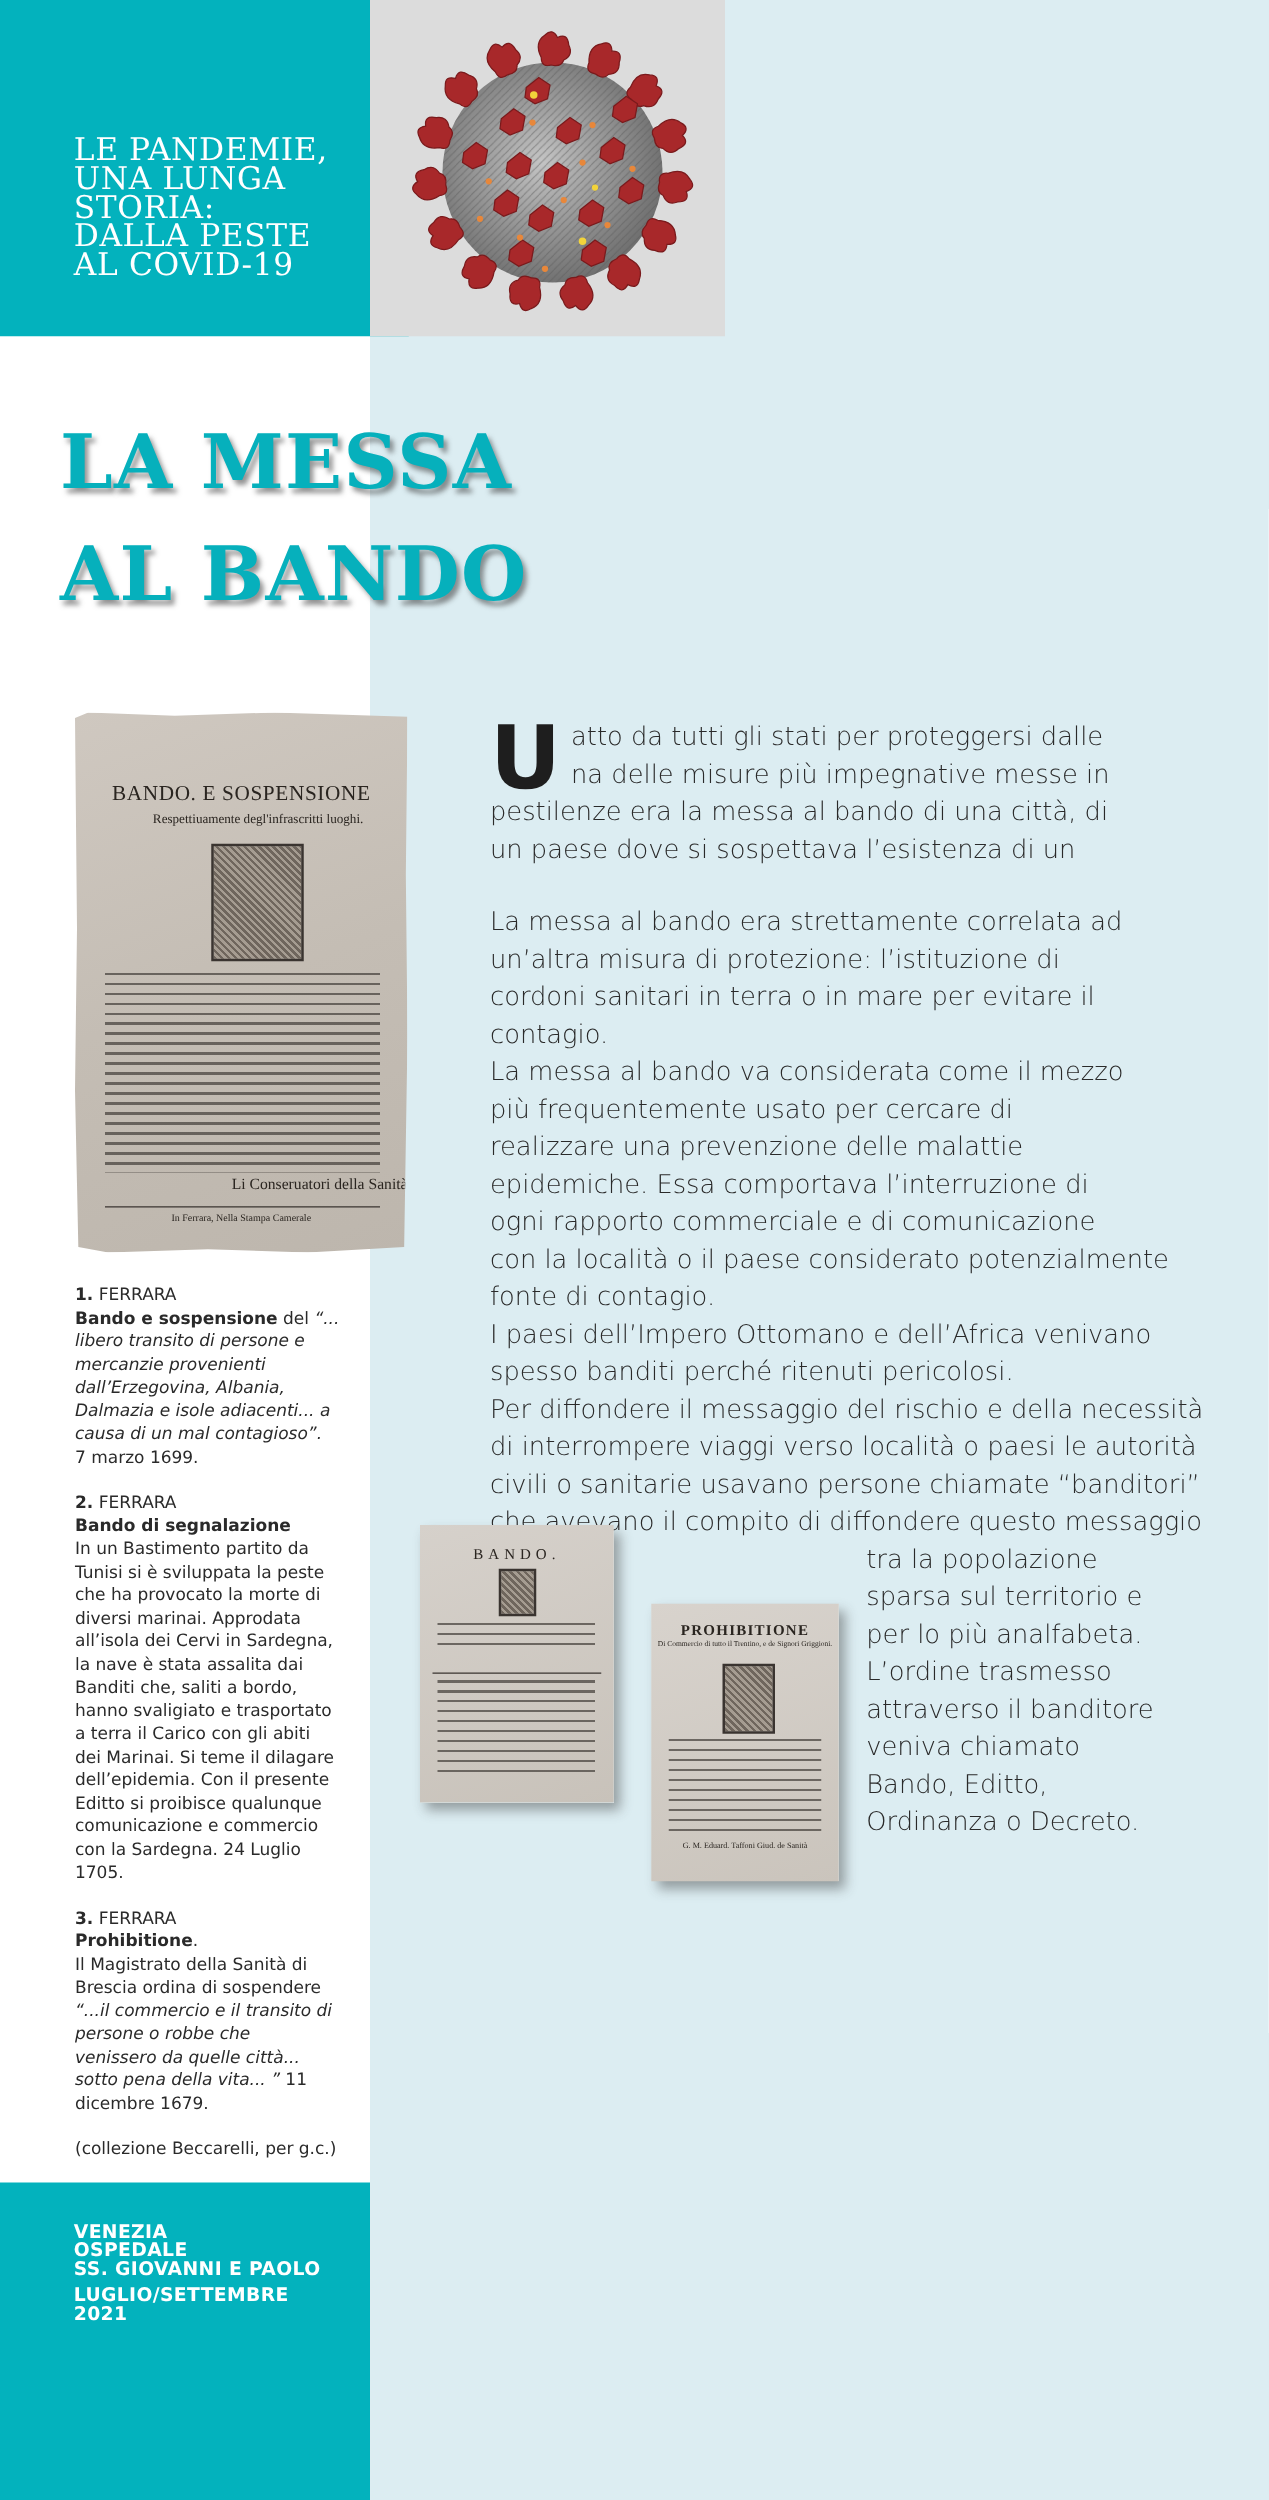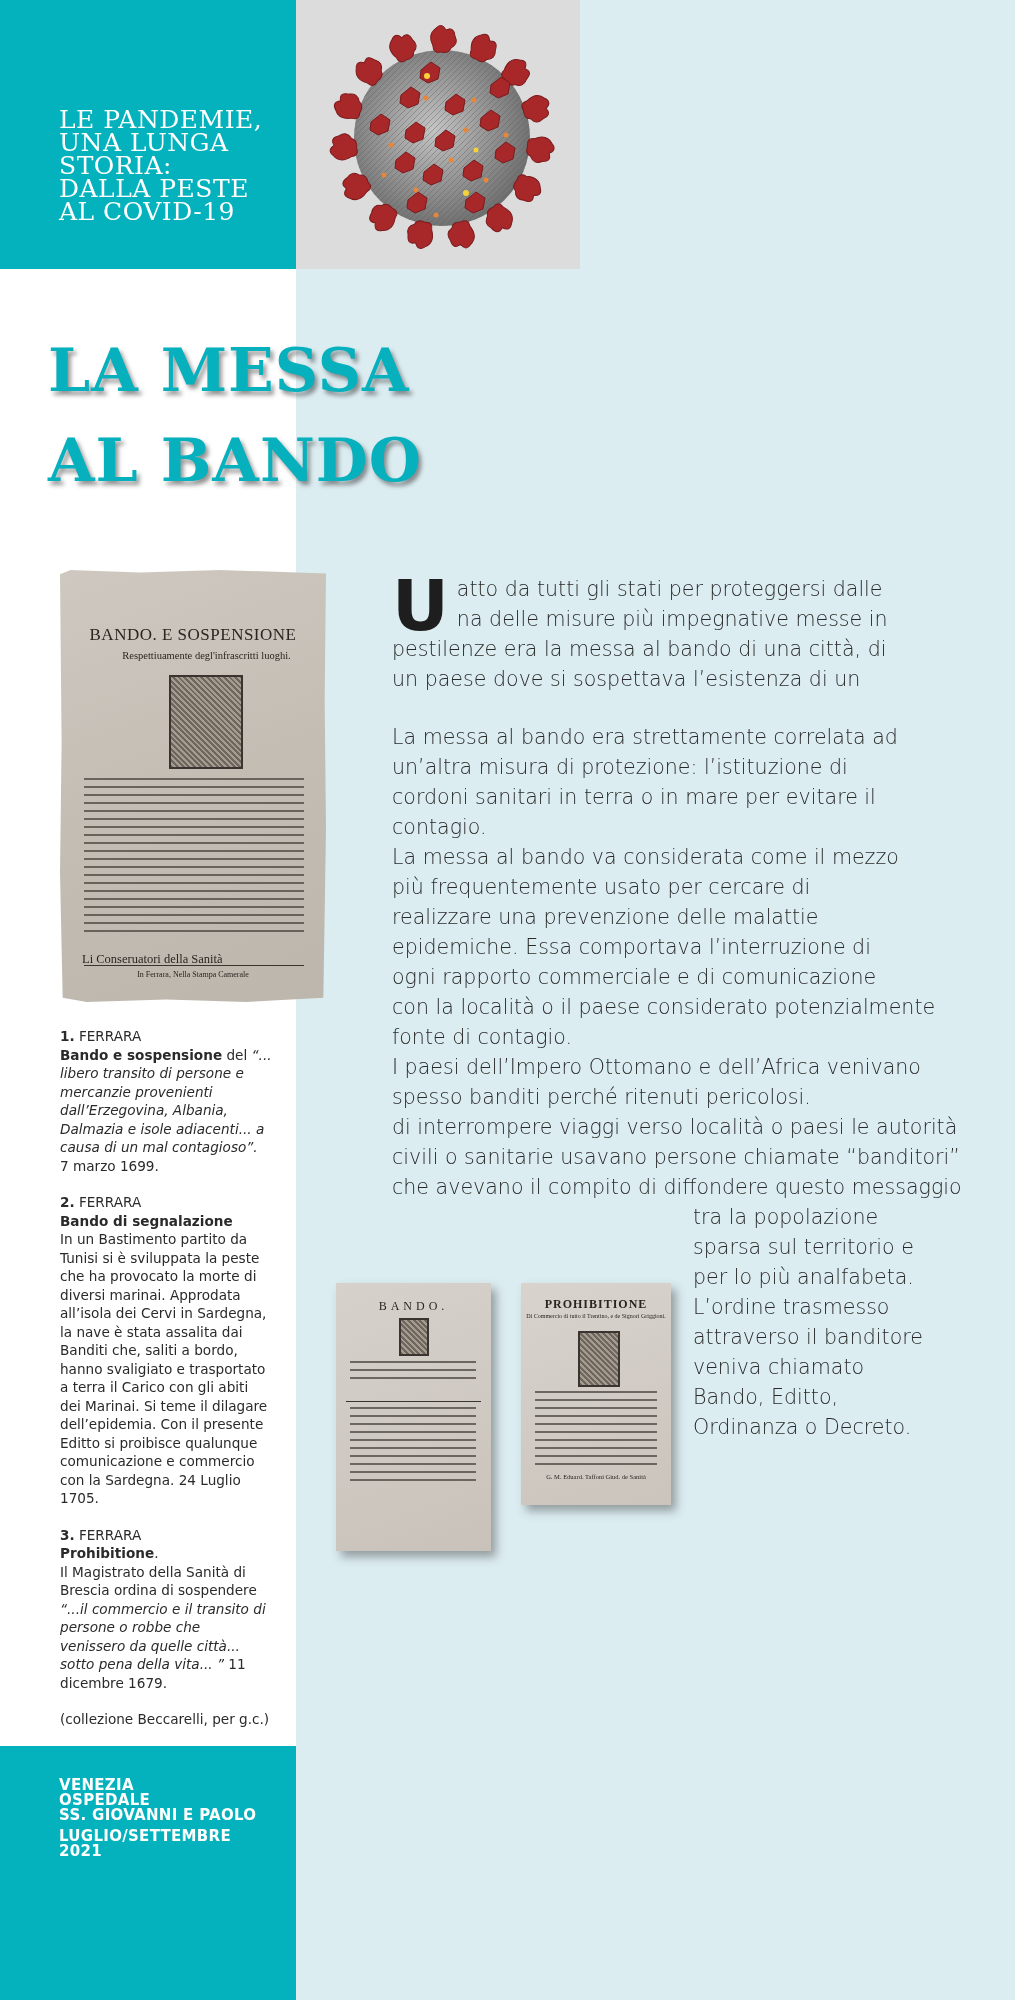--- a/index.html
+++ b/index.html
@@ -48,21 +48,21 @@
       position: absolute; border: 2px solid #3a3430; background:
         repeating-linear-gradient(45deg, #6f665d 0 2px, #a59c91 2px 4px);
     }
     .doc1 .woodcut { left: 109px; top: 105px; width: 70px; height: 90px; }
     .doc-lines {
       position: absolute; background:
         repeating-linear-gradient(180deg, #4a4540 0 2px, transparent 2px 8px);
       opacity: 0.75;
     }
     .doc1 .doc-lines { left: 24px; top: 208px; width: 220px; height: 160px; }
-    .doc1 .d-foot { top: 382px; font-size: 12.5px; text-align: left; left: 22px; }
+    .doc1 .d-foot { top: 370px; font-size: 12.5px; text-align: right; left: 22px; }
     .doc1 .d-rule { position: absolute; left: 24px; right: 22px; top: 395px; border-top: 1.5px solid #3a3430; }
     .doc1 .d-print { top: 400px; font-size: 8px; }
     .dropcap {
       float: left; font-family: "DejaVu Sans", sans-serif; font-weight: bold;
       font-size: 70px; line-height: 56px; margin: 4px 8px 0 0; color: #1e1e1e;
     }
     .body-text {
       position: absolute; left: 392px; top: 574px; width: 570px;
       font-family: "DejaVu Sans", sans-serif; font-size: 20.6px; line-height: 30px;
       color: #2a2a2a; font-weight: 300;
@@ -74,21 +74,21 @@
     .caption-col {
       position: absolute; left: 60px; top: 1027px; width: 230px;
       font-family: "DejaVu Sans", sans-serif; font-size: 13.6px; line-height: 18.5px;
       color: #2a2a2a;
     }
     .caption-col .cap { margin-bottom: 18px; }
     .caption-col b { font-weight: bold; }
     .caption-col i { font-style: italic; }
     .caption-col .l { display: block; white-space: nowrap; }
     .doc2 {
-      position: absolute; left: 336px; top: 1283px; width: 155px; height: 268px;
+      position: absolute; left: 336px; top: 1220px; width: 155px; height: 222px;
       background: linear-gradient(160deg, #d6d1cb, #c8c2ba);
       box-shadow: 5px 6px 9px rgba(60,60,60,0.45);
     }
     .doc3 {
       position: absolute; left: 521px; top: 1283px; width: 150px; height: 222px;
       background: linear-gradient(160deg, #d8d3cd, #cac4bc);
       box-shadow: 5px 6px 9px rgba(60,60,60,0.45);
     }
     .doc2 .d-title { top: 16px; font-size: 12px; letter-spacing: 4px; }
     .doc2 .woodcut { left: 63px; top: 35px; width: 26px; height: 34px; }
@@ -232,20 +232,21 @@
     <span class="line">più frequentemente usato per cercare di</span>
     <span class="line">realizzare una prevenzione delle malattie</span>
     <span class="line">epidemiche. Essa comportava l’interruzione di</span>
     <span class="line">ogni rapporto commerciale e di comunicazione</span>
   </p>
   <p class="outdent">
     <span class="line">con la località o il paese considerato potenzialmente</span>
     <span class="line">fonte di contagio.</span>
     <span class="line">I paesi dell’Impero Ottomano e dell’Africa venivano</span>
     <span class="line">spesso banditi perché ritenuti pericolosi.</span>
+    <span class="line">Per diffondere il messaggio del rischio e della necessità</span>
     <span class="line">di interrompere viaggi verso località o paesi le autorità</span>
     <span class="line">civili o sanitarie usavano persone chiamate “banditori”</span>
     <span class="line">che avevano il compito di diffondere questo messaggio</span>
   </p>
   <p style="margin-left:301px;">
     <span class="line">tra la popolazione</span>
     <span class="line">sparsa sul territorio e</span>
     <span class="line">per lo più analfabeta.</span>
     <span class="line">L’ordine trasmesso</span>
     <span class="line">attraverso il banditore</span>

